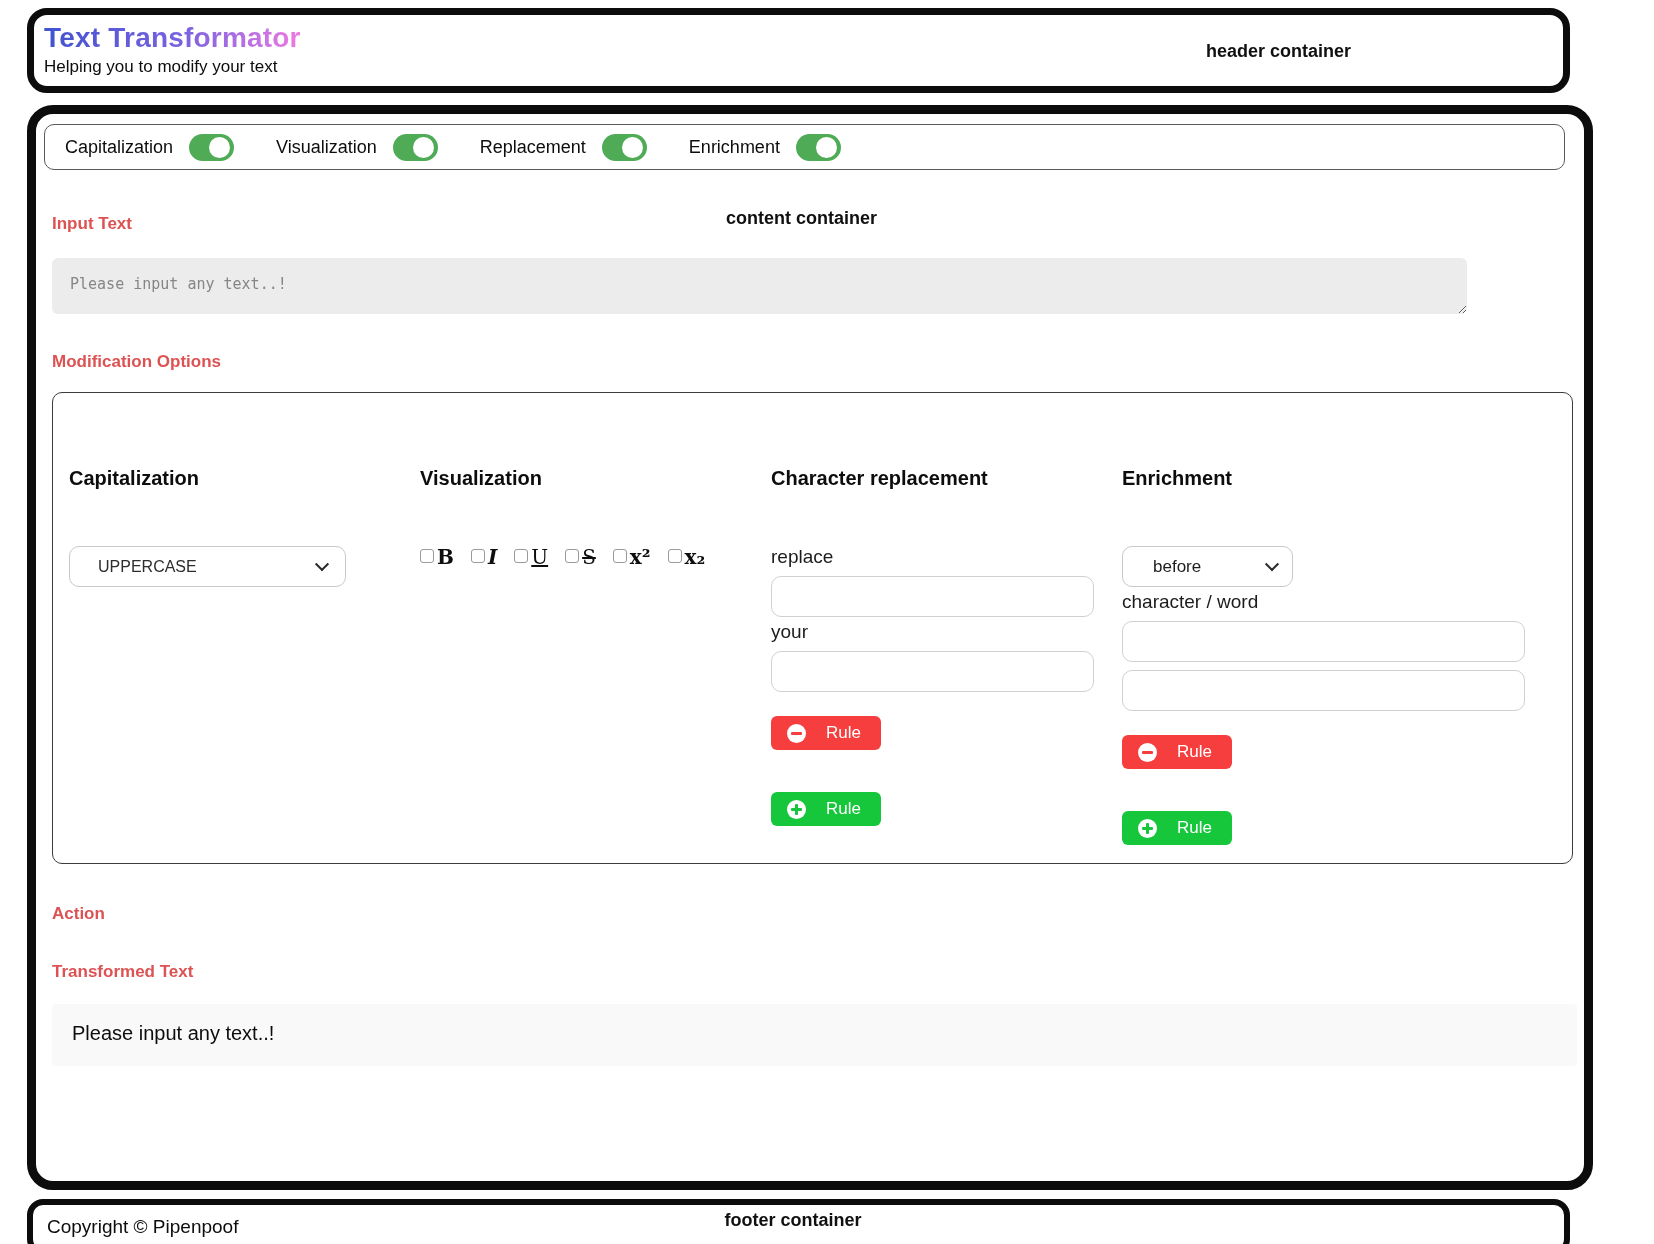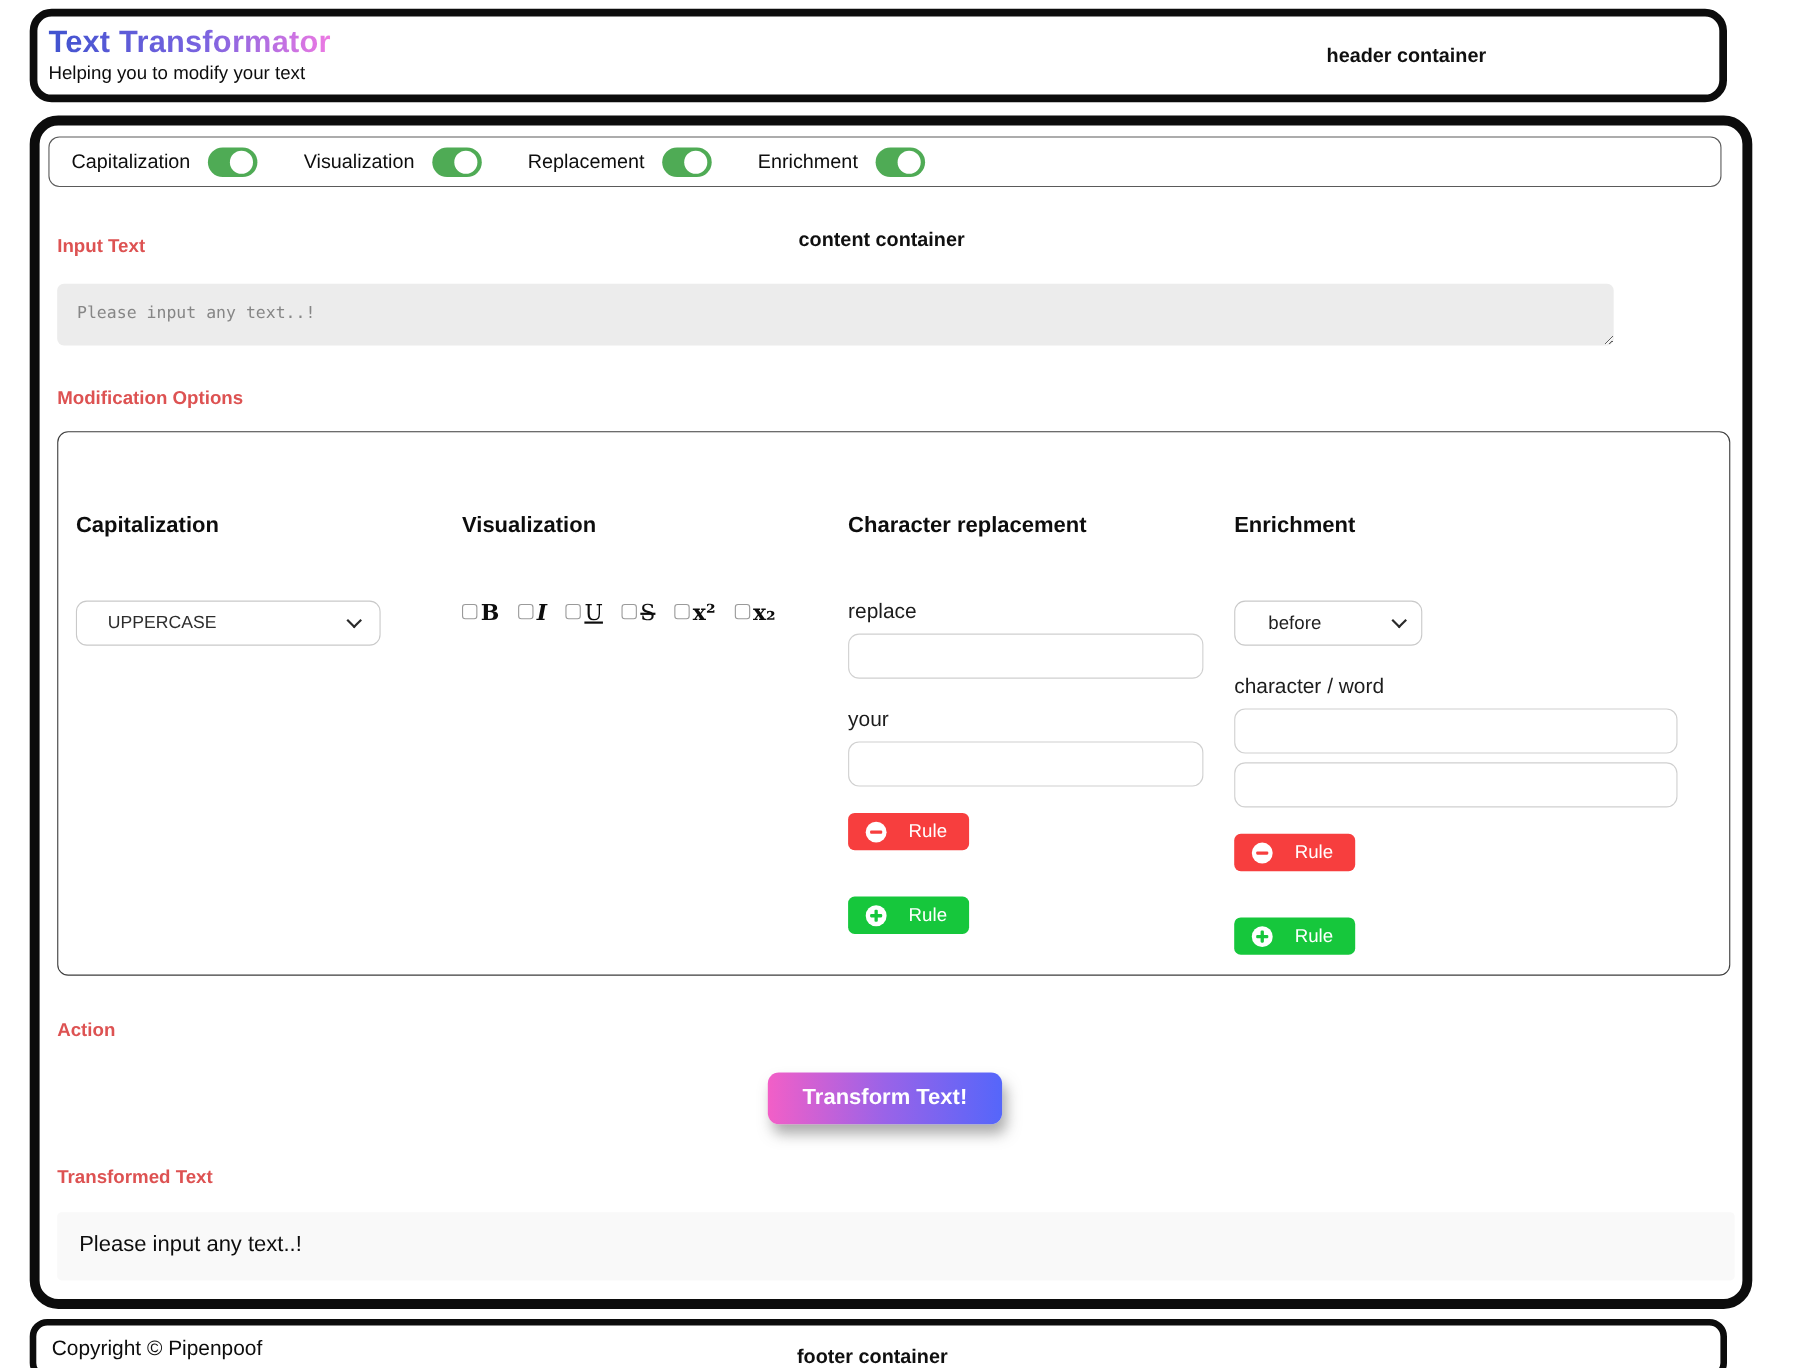--- a/index.html
+++ b/index.html
@@ -71,21 +71,21 @@
            font-weight: bold; color: #0d0d0d; }
   .g-italic { font-style: italic; }
   .g-underline { text-decoration: underline; font-weight: normal; }
   .g-strike { text-decoration: line-through; font-weight: normal; }
 
   .ctl-label { font-size: 19px; color: #1c1c1c; }
   .text-input { display: block; height: 41px; border: 1px solid #d0d0d0; border-radius: 10px;
                 background: #fff; margin-top: 8px; outline: none; font-size: 16px; padding: 0 12px; }
   .rep-input { width: 323px; }
   .enr-input { width: 403px; }
-  .gap20 { margin-top: 27px; }
+  .gap20 { margin-top: 4px; }
 
   .rule-btn { display: flex; align-items: center; gap: 20px; width: 110px; height: 34px;
               border: none; border-radius: 6px; padding-left: 16px; cursor: pointer;
               color: #fff; font-size: 17px; font-family: "Liberation Sans", sans-serif; }
   .rule-remove { background: #f73e3e; margin-top: 24px; }
   .rule-add    { background: #16c73c; margin-top: 42px; }
   .circle-icon { position: relative; width: 19px; height: 19px; border-radius: 50%;
                  background: #fff; flex: none; }
   .icon-minus::before { content: ""; position: absolute; left: 4px; right: 4px; top: 8px;
                         height: 3px; border-radius: 1px; background: #f73e3e; }
@@ -103,21 +103,21 @@
                    font-family: "Liberation Sans", sans-serif;
                    box-shadow: 4px 9px 13px rgba(90,90,90,.5); }
 
   
   .out-label { margin-top: 38px; }
   .output-area { margin: 22px -12px 0 8px; background: #f9f9f9; border-radius: 4px;
                  height: 62px; padding: 18px 0 0 20px; font-size: 20px; color: #0d0d0d; }
 
   
   .copyright { font-size: 19px; color: #0d0d0d; }
-  .footer-annot { position: absolute; left: 50%; transform: translateX(-54%); top: 18px; }
+  .footer-annot { position: absolute; left: 50%; transform: translateX(-54%); top: 5px; }
 </style>
 </head>
 <body>
 
 <div class="header-box">
   <div class="title">Text Transformator</div>
   <div class="subtitle">Helping you to modify your text</div>
   <div class="annot header-annot">header container</div>
 </div>
 
@@ -236,23 +236,20 @@
         </button>
         <button class="rule-btn rule-add">
           <span class="circle-icon icon-plus"></span>
           <span>Rule</span>
         </button>
       </div>
     </div>
   </div>
 
   <div class="section-label action-label pad-left">Action</div>
-  <div class="action-row">
-    <button class="transform-btn">Transform Text!</button>
-  </div>
 
   <div class="section-label out-label pad-left">Transformed Text</div>
   <div class="output-area">Please input any text..!</div>
 </div>
 
 <div class="footer-box">
   <span class="copyright">Copyright © Pipenpoof</span>
   <span class="annot footer-annot">footer container</span>
 </div>
 

